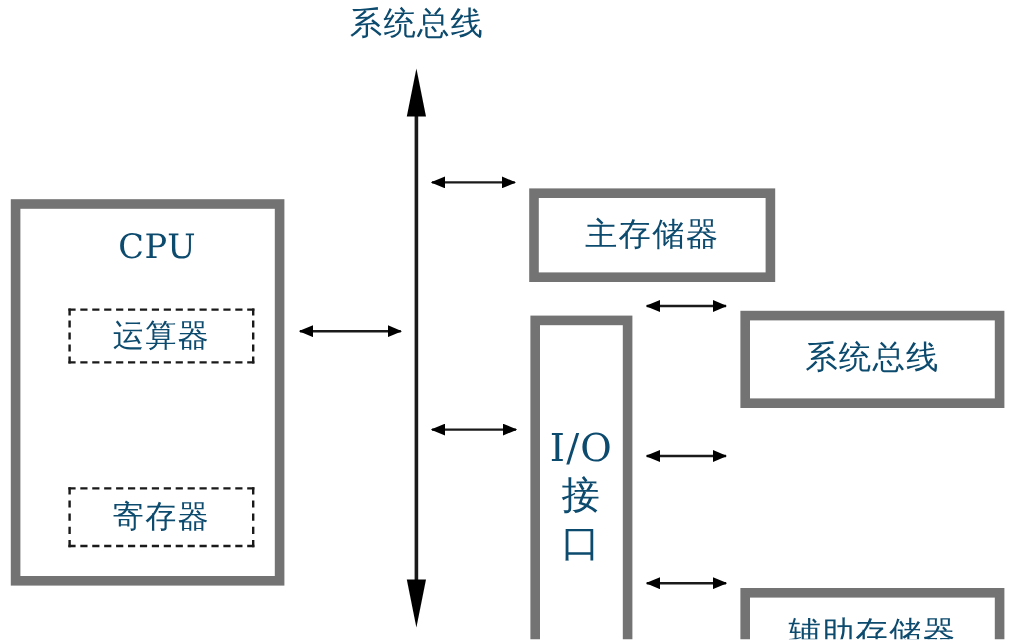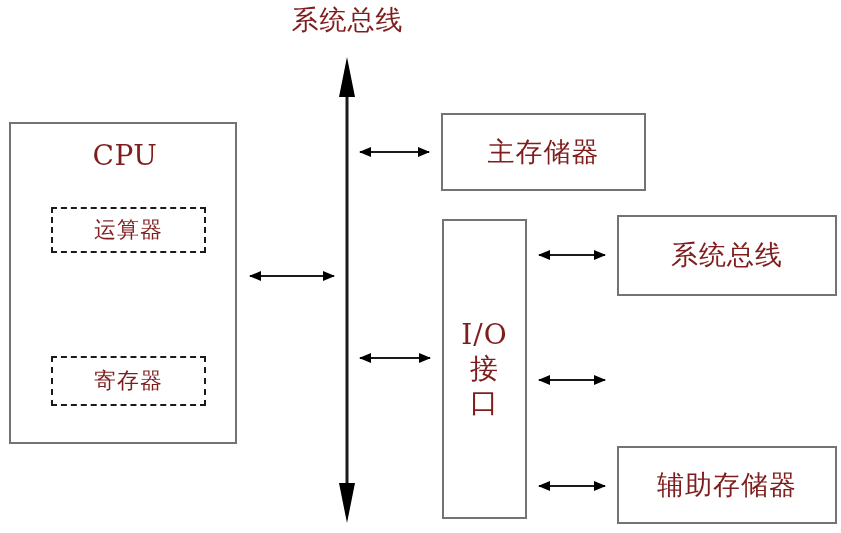--- a/index.html
+++ b/index.html
@@ -20,34 +20,35 @@
   #svg-layer {
     position: absolute;
     left: 0;
     top: 0;
     width: 841px;
     height: 533px;
   }
   .node-box {
     position: absolute;
     box-sizing: border-box;
-    border: 2px solid #737373;
+    border: 8px solid #737373;
     background: #ffffff;
     display: flex;
     align-items: center;
     justify-content: center;
+    margin-top: 44px;
   }
   .node-label {
     font-family: "DejaVu Serif", "Liberation Serif", serif;
     font-size: 27px;
     line-height: 1.12;
     letter-spacing: 1px;
     white-space: pre-line;
     text-align: center;
-    color: #7f1d1d;
+    color: #0c4a6e;
     user-select: none;
   }
   .node-label.latin {
     letter-spacing: 0.5px;
   }
   #cpu-box {
     left: 9px;
     top: 122px;
     width: 228px;
     height: 322px;
@@ -66,25 +67,25 @@
   #reg-box   { left: 40px; top: 232px; width: 155px; height: 50px; justify-content: center; }
   .cpu-sub {
     position: absolute;
     box-sizing: border-box;
     border: 2px dashed #1a1a1a;
     background: #ffffff;
     display: flex;
     align-items: center;
     justify-content: center;
   }
-  .cpu-sub .node-label { font-size: 22px; font-family: Liberation Serif, serif; }
+  .cpu-sub .node-label { font-size: 26px; font-family: Liberation Serif, serif; }
 
   #mainmem-box { left: 441px; top: 113px; width: 205px; height: 78px; }
   #io-box      { left: 442px; top: 219px; width: 85px;  height: 300px; }
-  #io-box .node-label { font-size: 28px; line-height: 1.22; }
+  #io-box .node-label { font-size: 32px; line-height: 1.22; }
   #aux-box     { left: 617px; top: 215px; width: 220px; height: 81px; }
   #input-box   { left: 617px; top: 340px; width: 220px; height: 81px; }
   #output-box  { left: 617px; top: 446px; width: 220px; height: 78px; }
 
   #bus-title {
     position: absolute;
     left: 240px;
     top: 5px;
     width: 215px;
     text-align: center;

